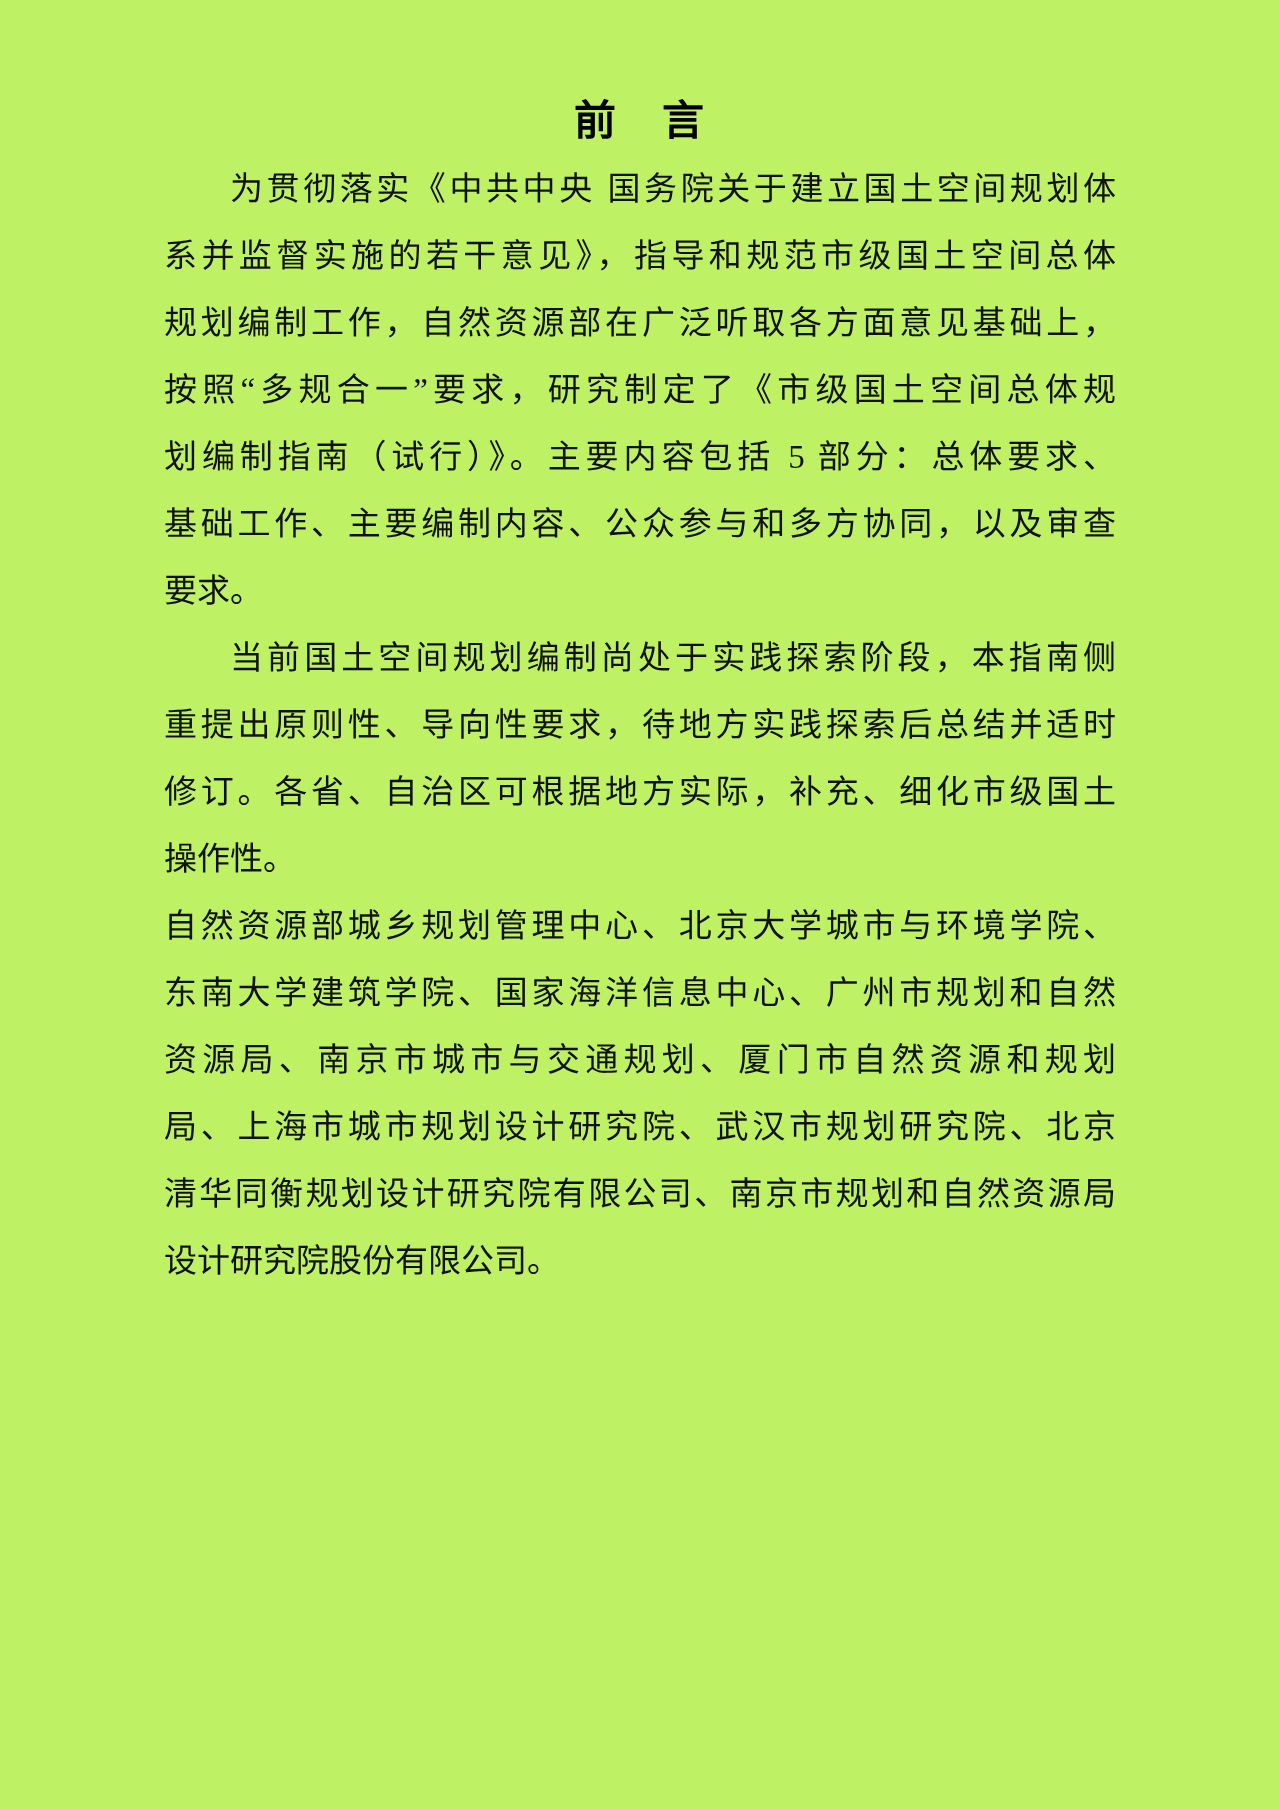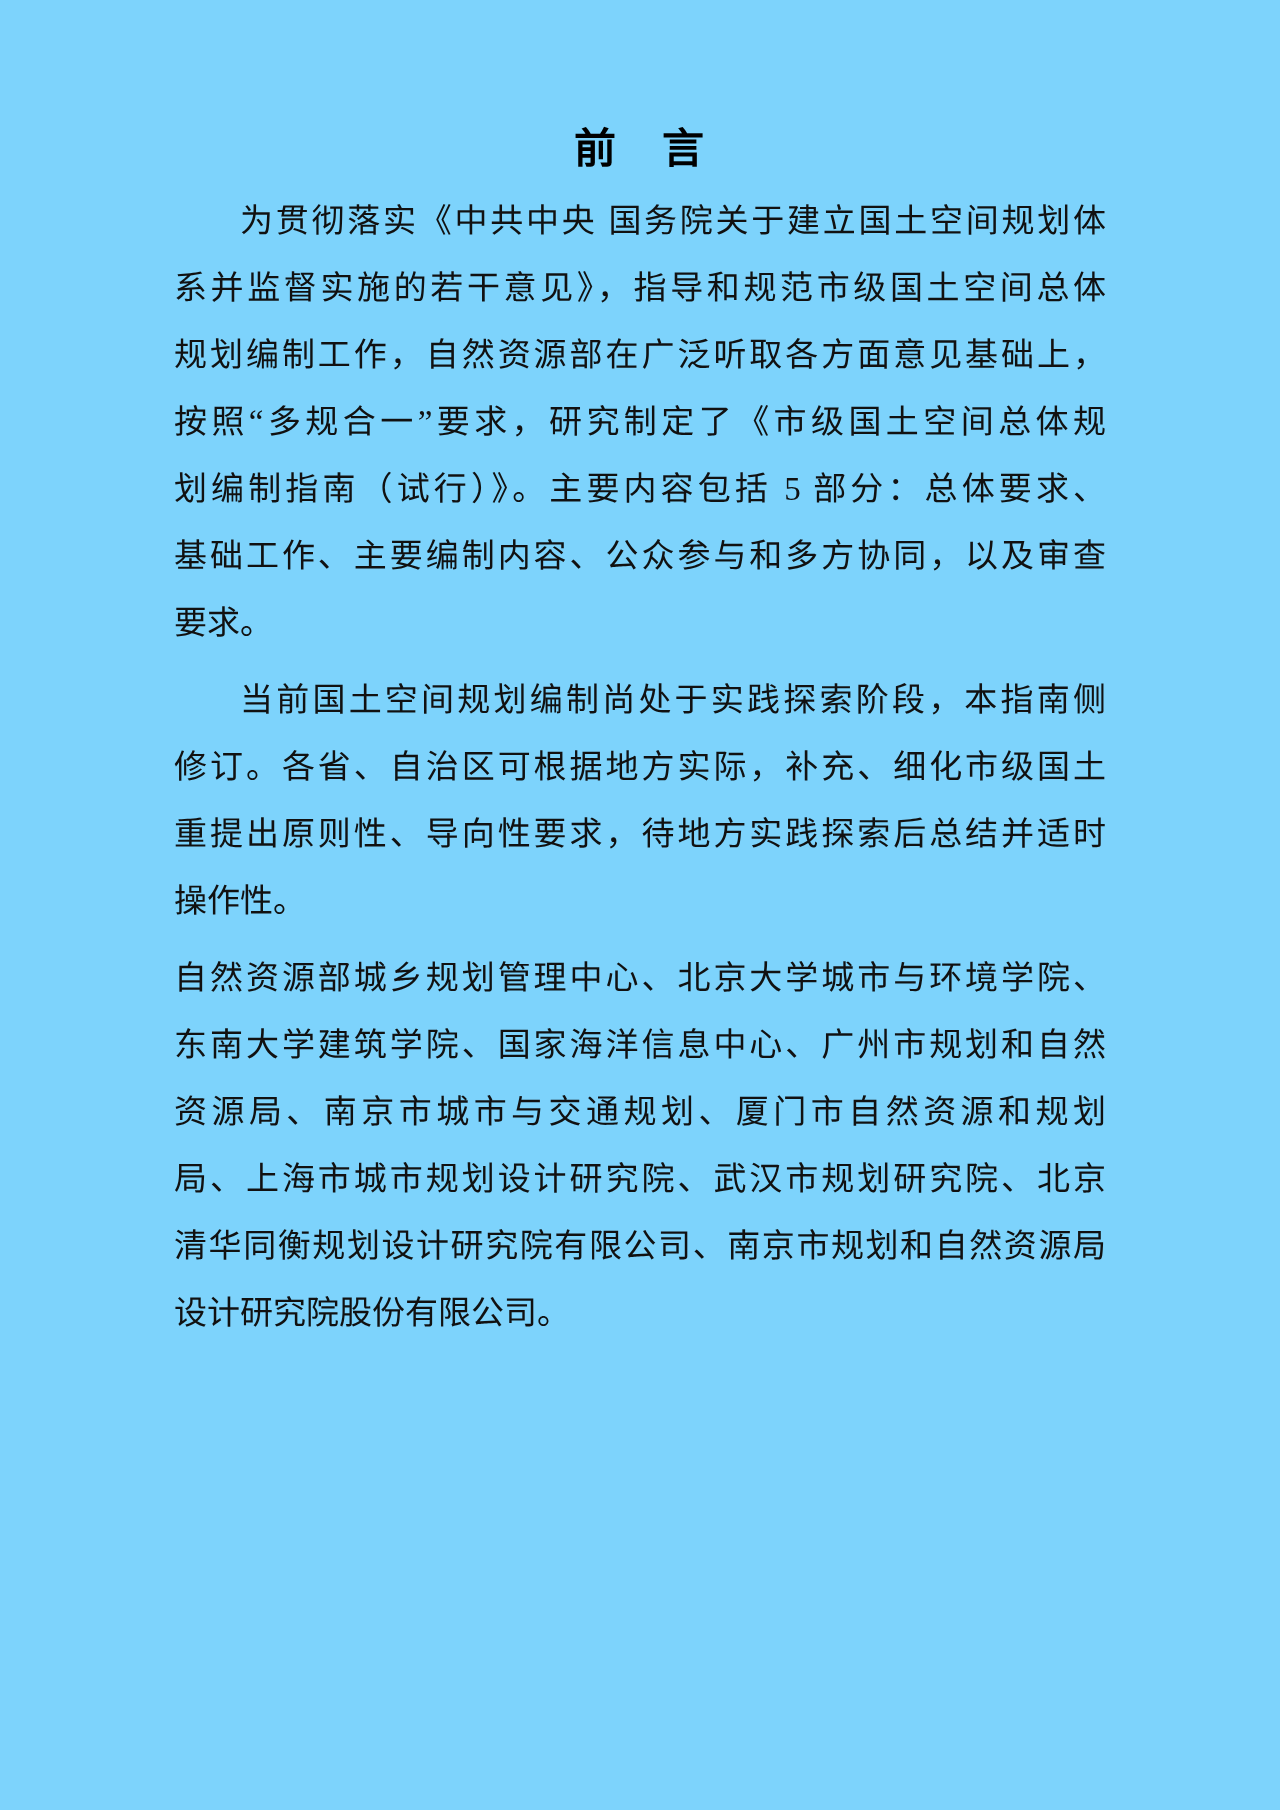--- a/index.html
+++ b/index.html
@@ -5,44 +5,44 @@
   html, body {
     margin: 0;
     padding: 0;
     background: #ffffff;
   }
   .page {
     position: relative;
     width: 1280px;
     height: 1810px;
     margin: 0 auto;
-    background: #7dd3fc;
+    background: #bef264;
     box-sizing: border-box;
-    padding: 120px 164px 0 164px;
+    padding: 92px 164px 0 164px;
     color: #000000;
     overflow: hidden;
   }
   .doc-title {
     margin: 0 0 6px 0;
     text-align: center;
     font-family: "Liberation Sans", "DejaVu Sans", sans-serif;
     font-weight: 800;
     font-size: 42px;
     line-height: 58px;
     color: #000000;
     letter-spacing: 2px;
   }
   .doc-body {
     font-family: "Liberation Serif", "DejaVu Serif", serif;
     font-size: 33px;
     line-height: 67px;
     color: #111111;
   }
   .para {
-    margin: 10px;
+    margin: 0;
     padding: 0;
   }
   .line {
     text-align: justify;
     text-align-last: justify;
     text-justify: inter-character;
     white-space: pre-wrap;
     height: 67px;
     overflow: hidden;
   }
@@ -63,22 +63,22 @@
         <div class="line first">为贯彻落实《中共中央 国务院关于建立国土空间规划体</div>
         <div class="line">系并监督实施的若干意见》，指导和规范市级国土空间总体</div>
         <div class="line">规划编制工作，自然资源部在广泛听取各方面意见基础上，</div>
         <div class="line">按照“多规合一”要求，研究制定了《市级国土空间总体规</div>
         <div class="line">划编制指南（试行）》。主要内容包括 5 部分：总体要求、</div>
         <div class="line">基础工作、主要编制内容、公众参与和多方协同，以及审查</div>
         <div class="line last">要求。</div>
       </div>
       <div class="para">
         <div class="line first">当前国土空间规划编制尚处于实践探索阶段，本指南侧</div>
+        <div class="line">重提出原则性、导向性要求，待地方实践探索后总结并适时</div>
         <div class="line">修订。各省、自治区可根据地方实际，补充、细化市级国土</div>
-        <div class="line">重提出原则性、导向性要求，待地方实践探索后总结并适时</div>
         <div class="line last">操作性。</div>
       </div>
       <div class="para">
         <div class="line">自然资源部城乡规划管理中心、北京大学城市与环境学院、</div>
         <div class="line">东南大学建筑学院、国家海洋信息中心、广州市规划和自然</div>
         <div class="line">资源局、南京市城市与交通规划、厦门市自然资源和规划</div>
         <div class="line">局、上海市城市规划设计研究院、武汉市规划研究院、北京</div>
         <div class="line">清华同衡规划设计研究院有限公司、南京市规划和自然资源局</div>
         <div class="line last">设计研究院股份有限公司。</div>
       </div>

